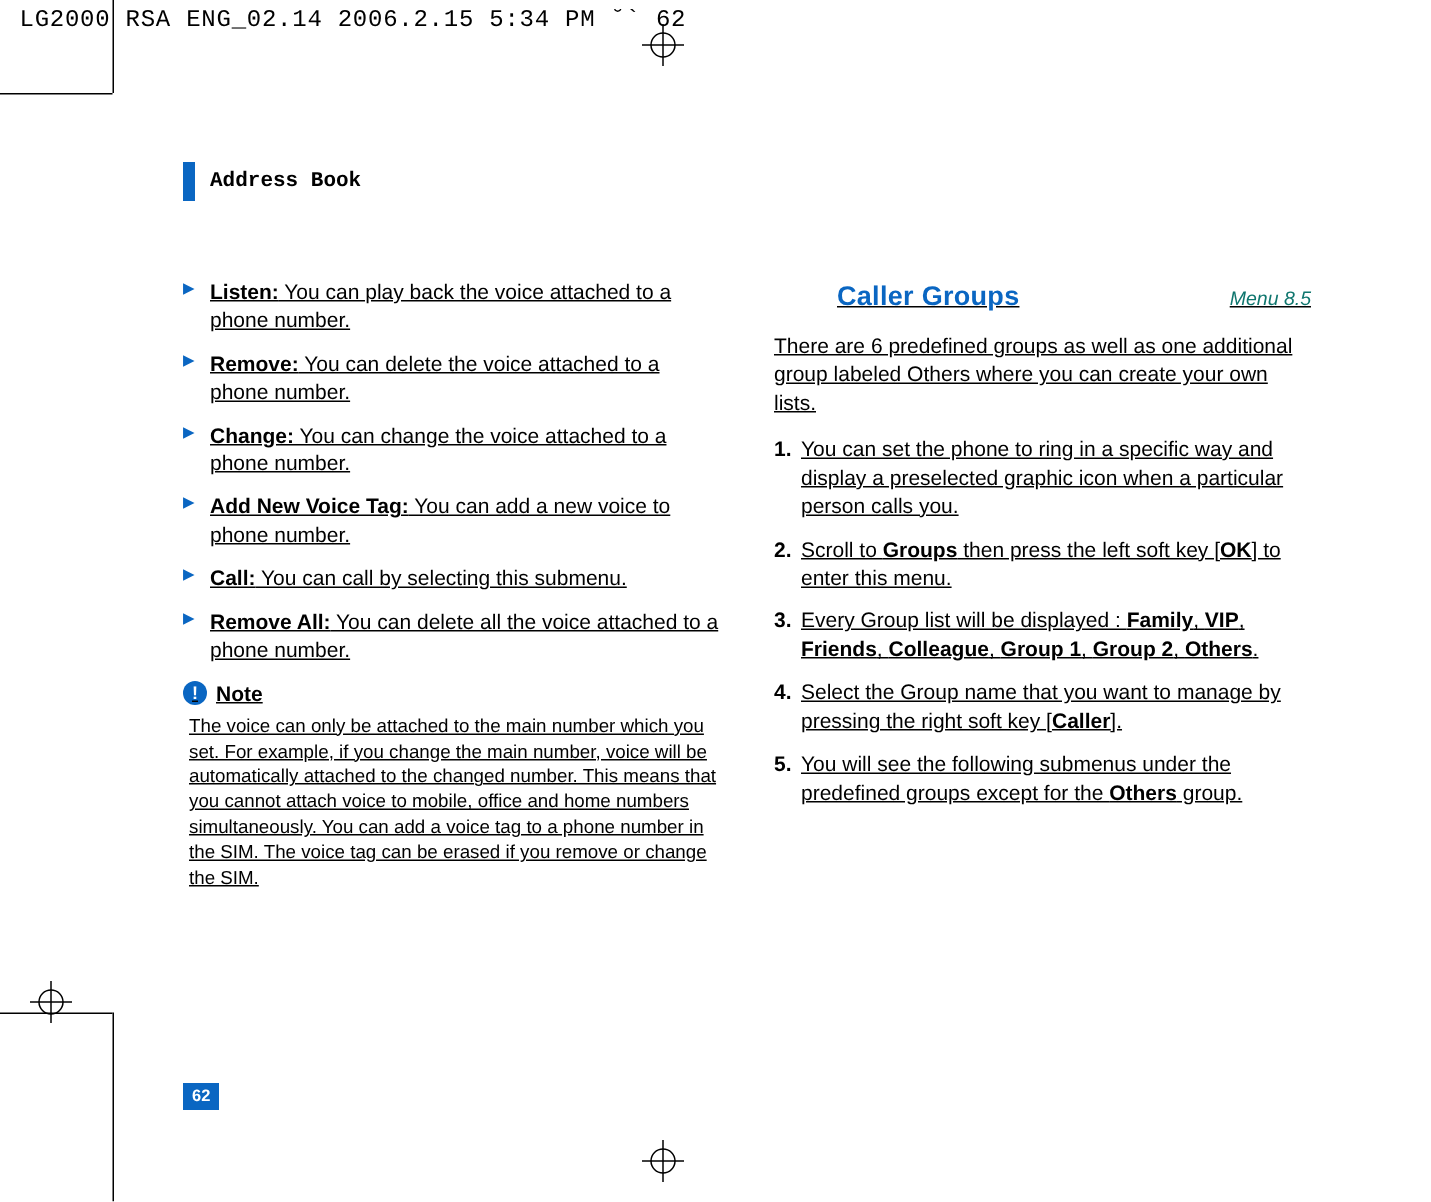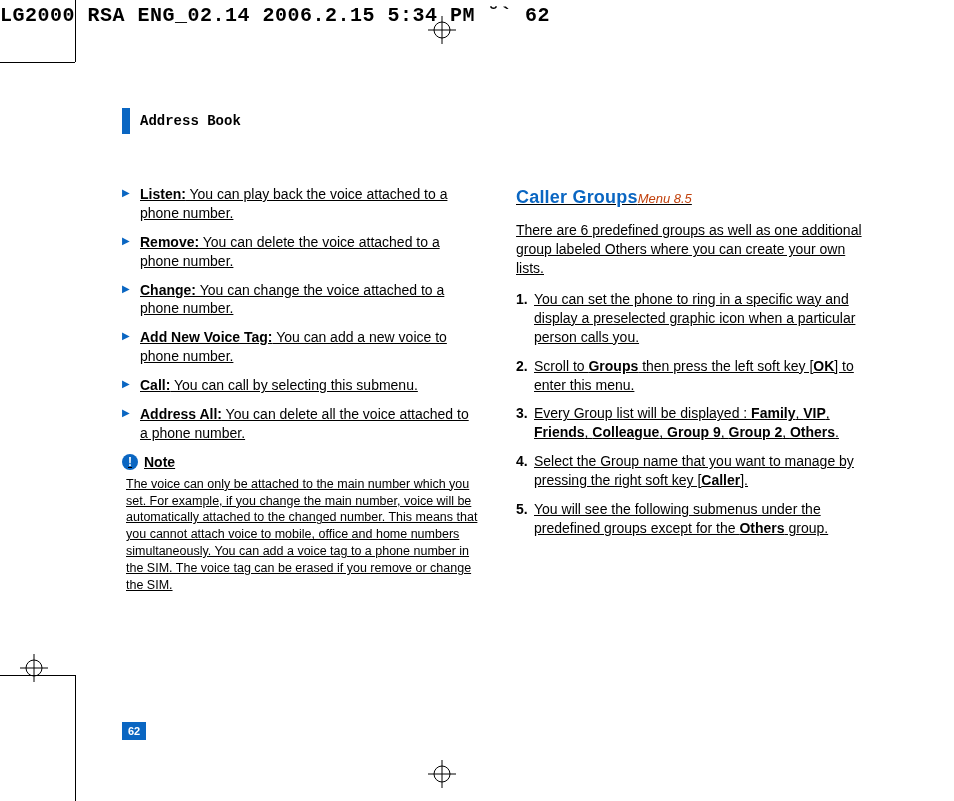--- a/index.html
+++ b/index.html
@@ -9,25 +9,24 @@
     background: #fff;
     color: #000;
     width: 954px;
     height: 801px;
     position: relative;
     overflow: hidden;
   }
   .header-strip {
     position: absolute;
     top: 4px;
-    left: 0;
+    left: 13px;
     font-family: "Courier New", monospace;
-    font-size: 20px;
+    font-size: 16px;
     letter-spacing: 0.5px;
-    font-weight: bold;
   }
   
   .crop-v { position:absolute; background:#000; width:1px; }
   .crop-h { position:absolute; background:#000; height:1px; }
   .crop-top-v { left:75px; top:0; height:62px; }
   .crop-top-h { left:0; top:62px; width:75px; }
   .crop-left-v { left:75px; top:675px; height:126px; }
   .crop-left-h { left:0; top:675px; width:75px; }
   .reg-mark { position:absolute; width:28px; height:28px; }
   .reg-mark svg { width:100%; height:100%; }
@@ -104,30 +103,31 @@
     background:#0a66c2; color:#fff; font-weight:bold;
     display:flex; align-items:center; justify-content:center;
     font-size:12px;
   }
   .note-body {
     font-size: 12.5px;
     line-height: 1.35;
     padding-left: 4px;
   }
   .h2-row {
-    display:flex; align-items:baseline;
+    display:flex; justify-content:space-between; align-items:baseline;
     margin-bottom:12px;
+    margin-left:42px;
   }
   .h2-row .title {
     color:#0a66c2; font-weight:bold; font-size:18px;
     font-family: Arial Narrow, Arial, sans-serif;
     letter-spacing:0.2px;
   }
   .h2-row .menu {
-    color:#c2410c; font-style:italic; font-size:13px;
+    color:#0f766e; font-style:italic; font-size:13px;
   }
   .intro { margin-bottom:12px; }
   ol.numlist {
     list-style:none; padding:0; margin:0; counter-reset: item;
   }
   ol.numlist > li {
     counter-increment:item;
     position:relative; padding-left:18px; margin-bottom:10px;
   }
   ol.numlist > li::before {
@@ -196,21 +196,21 @@
 
   <div class="columns">
 
     <div class="col">
       <ul class="arrow-list">
         <li><b>Listen:</b><span> You can play back the voice attached to a phone number.</span></li>
         <li><b>Remove:</b><span> You can delete the voice attached to a phone number.</span></li>
         <li><b>Change:</b><span> You can change the voice attached to a phone number.</span></li>
         <li><b>Add New Voice Tag:</b><span> You can add a new voice to phone number.</span></li>
         <li><b>Call:</b><span> You can call by selecting this submenu.</span></li>
-        <li><b>Address All:</b><span> You can delete all the voice attached to a phone number.</span></li>
+        <li><b>Remove All:</b><span> You can delete all the voice attached to a phone number.</span></li>
       </ul>
 
       <div class="note-head">
         <span class="note-icon">!</span>
         <span>Note</span>
       </div>
       <div class="note-body">The voice can only be attached to the main number which you set. For example, if you change the main number, voice will be automatically attached to the changed number. This means that you cannot attach voice to mobile, office and home numbers simultaneously. You can add a voice tag to a phone number in the SIM. The voice tag can be erased if you remove or change the SIM.</div>
     </div>
 
     <div class="col">
@@ -218,21 +218,21 @@
         <span class="title">Caller Groups</span>
         <span class="menu">Menu 8.5</span>
       </div>
       <div class="intro">There are 6 predefined groups as well as one additional group labeled Others where you can create your own lists.</div>
       <ol class="numlist">
         <li><span>You can set the phone to ring in a specific way and display a preselected graphic icon when a particular person calls you.</span></li>
         <li>
           <span>Scroll to </span><b>Groups</b><span> then press the left soft key [</span><b>OK</b><span>] to enter this menu.</span>
         </li>
         <li>
-          <span>Every Group list will be displayed : </span><b>Family</b><span>, </span><b>VIP</b><span>, </span><b>Friends</b><span>, </span><b>Colleague</b><span>, </span><b>Group 9</b><span>, </span><b>Group 2</b><span>, </span><b>Others</b><span>.</span>
+          <span>Every Group list will be displayed : </span><b>Family</b><span>, </span><b>VIP</b><span>, </span><b>Friends</b><span>, </span><b>Colleague</b><span>, </span><b>Group 1</b><span>, </span><b>Group 2</b><span>, </span><b>Others</b><span>.</span>
         </li>
         <li>
           <span>Select the Group name that you want to manage by pressing the right soft key [</span><b>Caller</b><span>].</span>
         </li>
         <li>
           <span>You will see the following submenus under the predefined groups except for the </span><b>Others</b><span> group.</span>
         </li>
       </ol>
     </div>
   </div>

